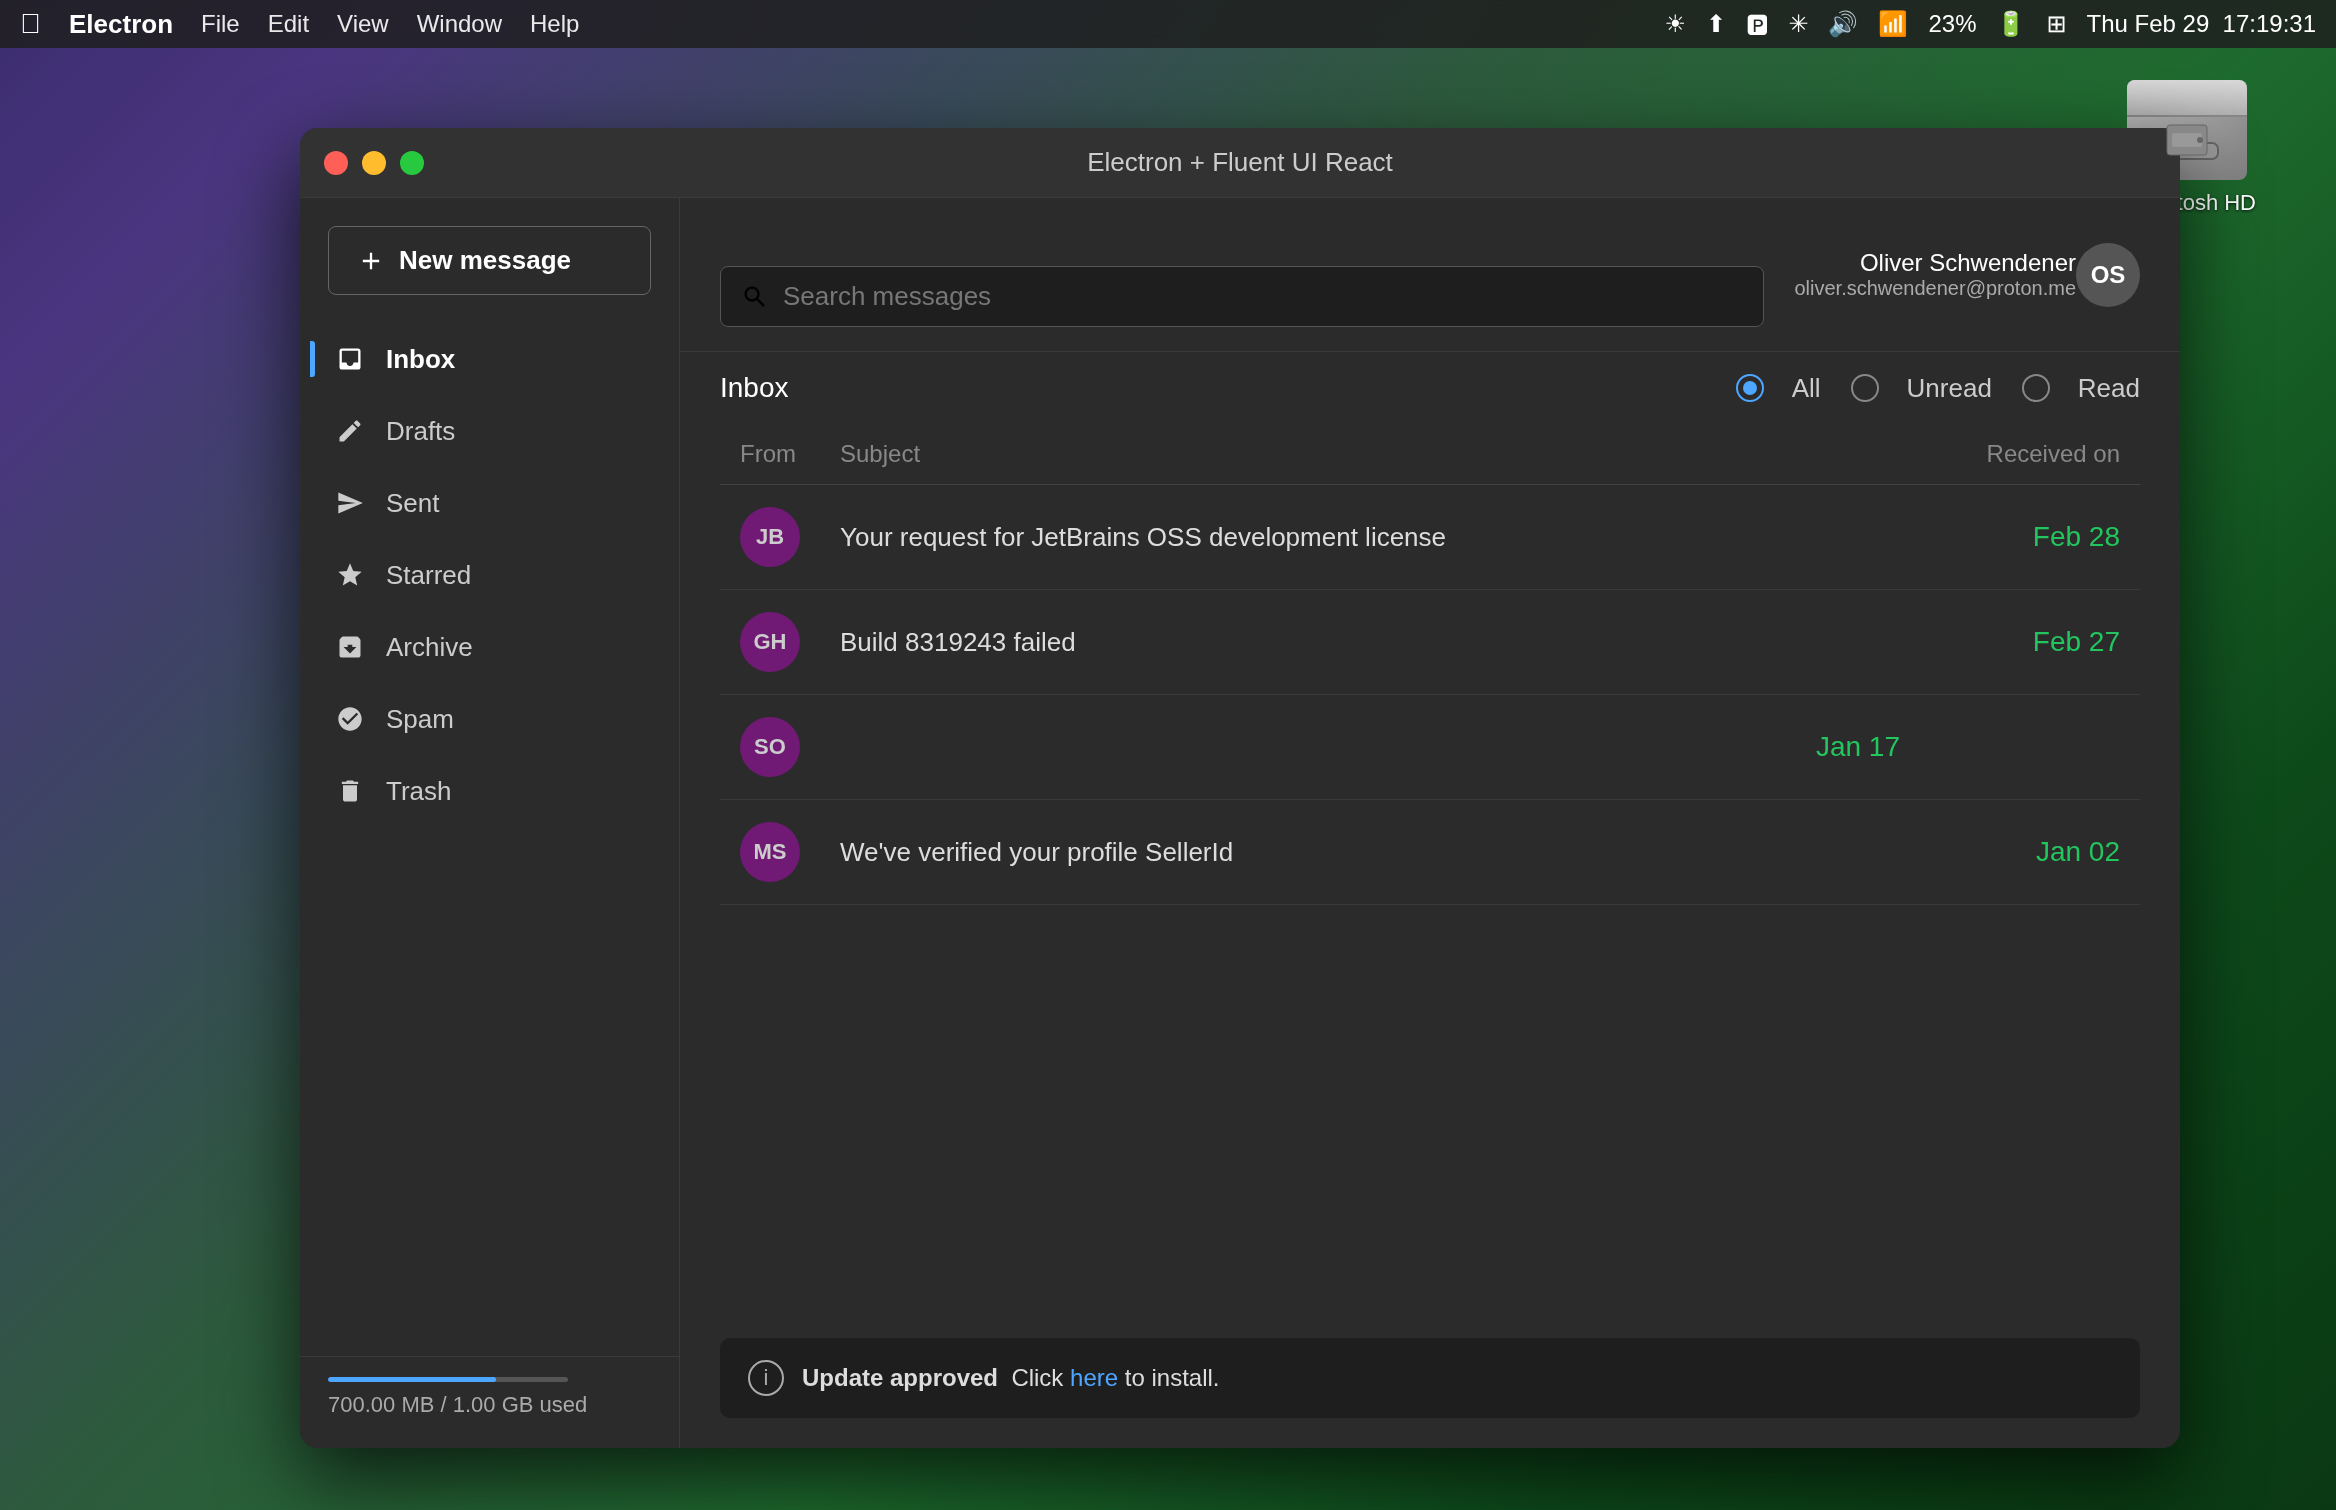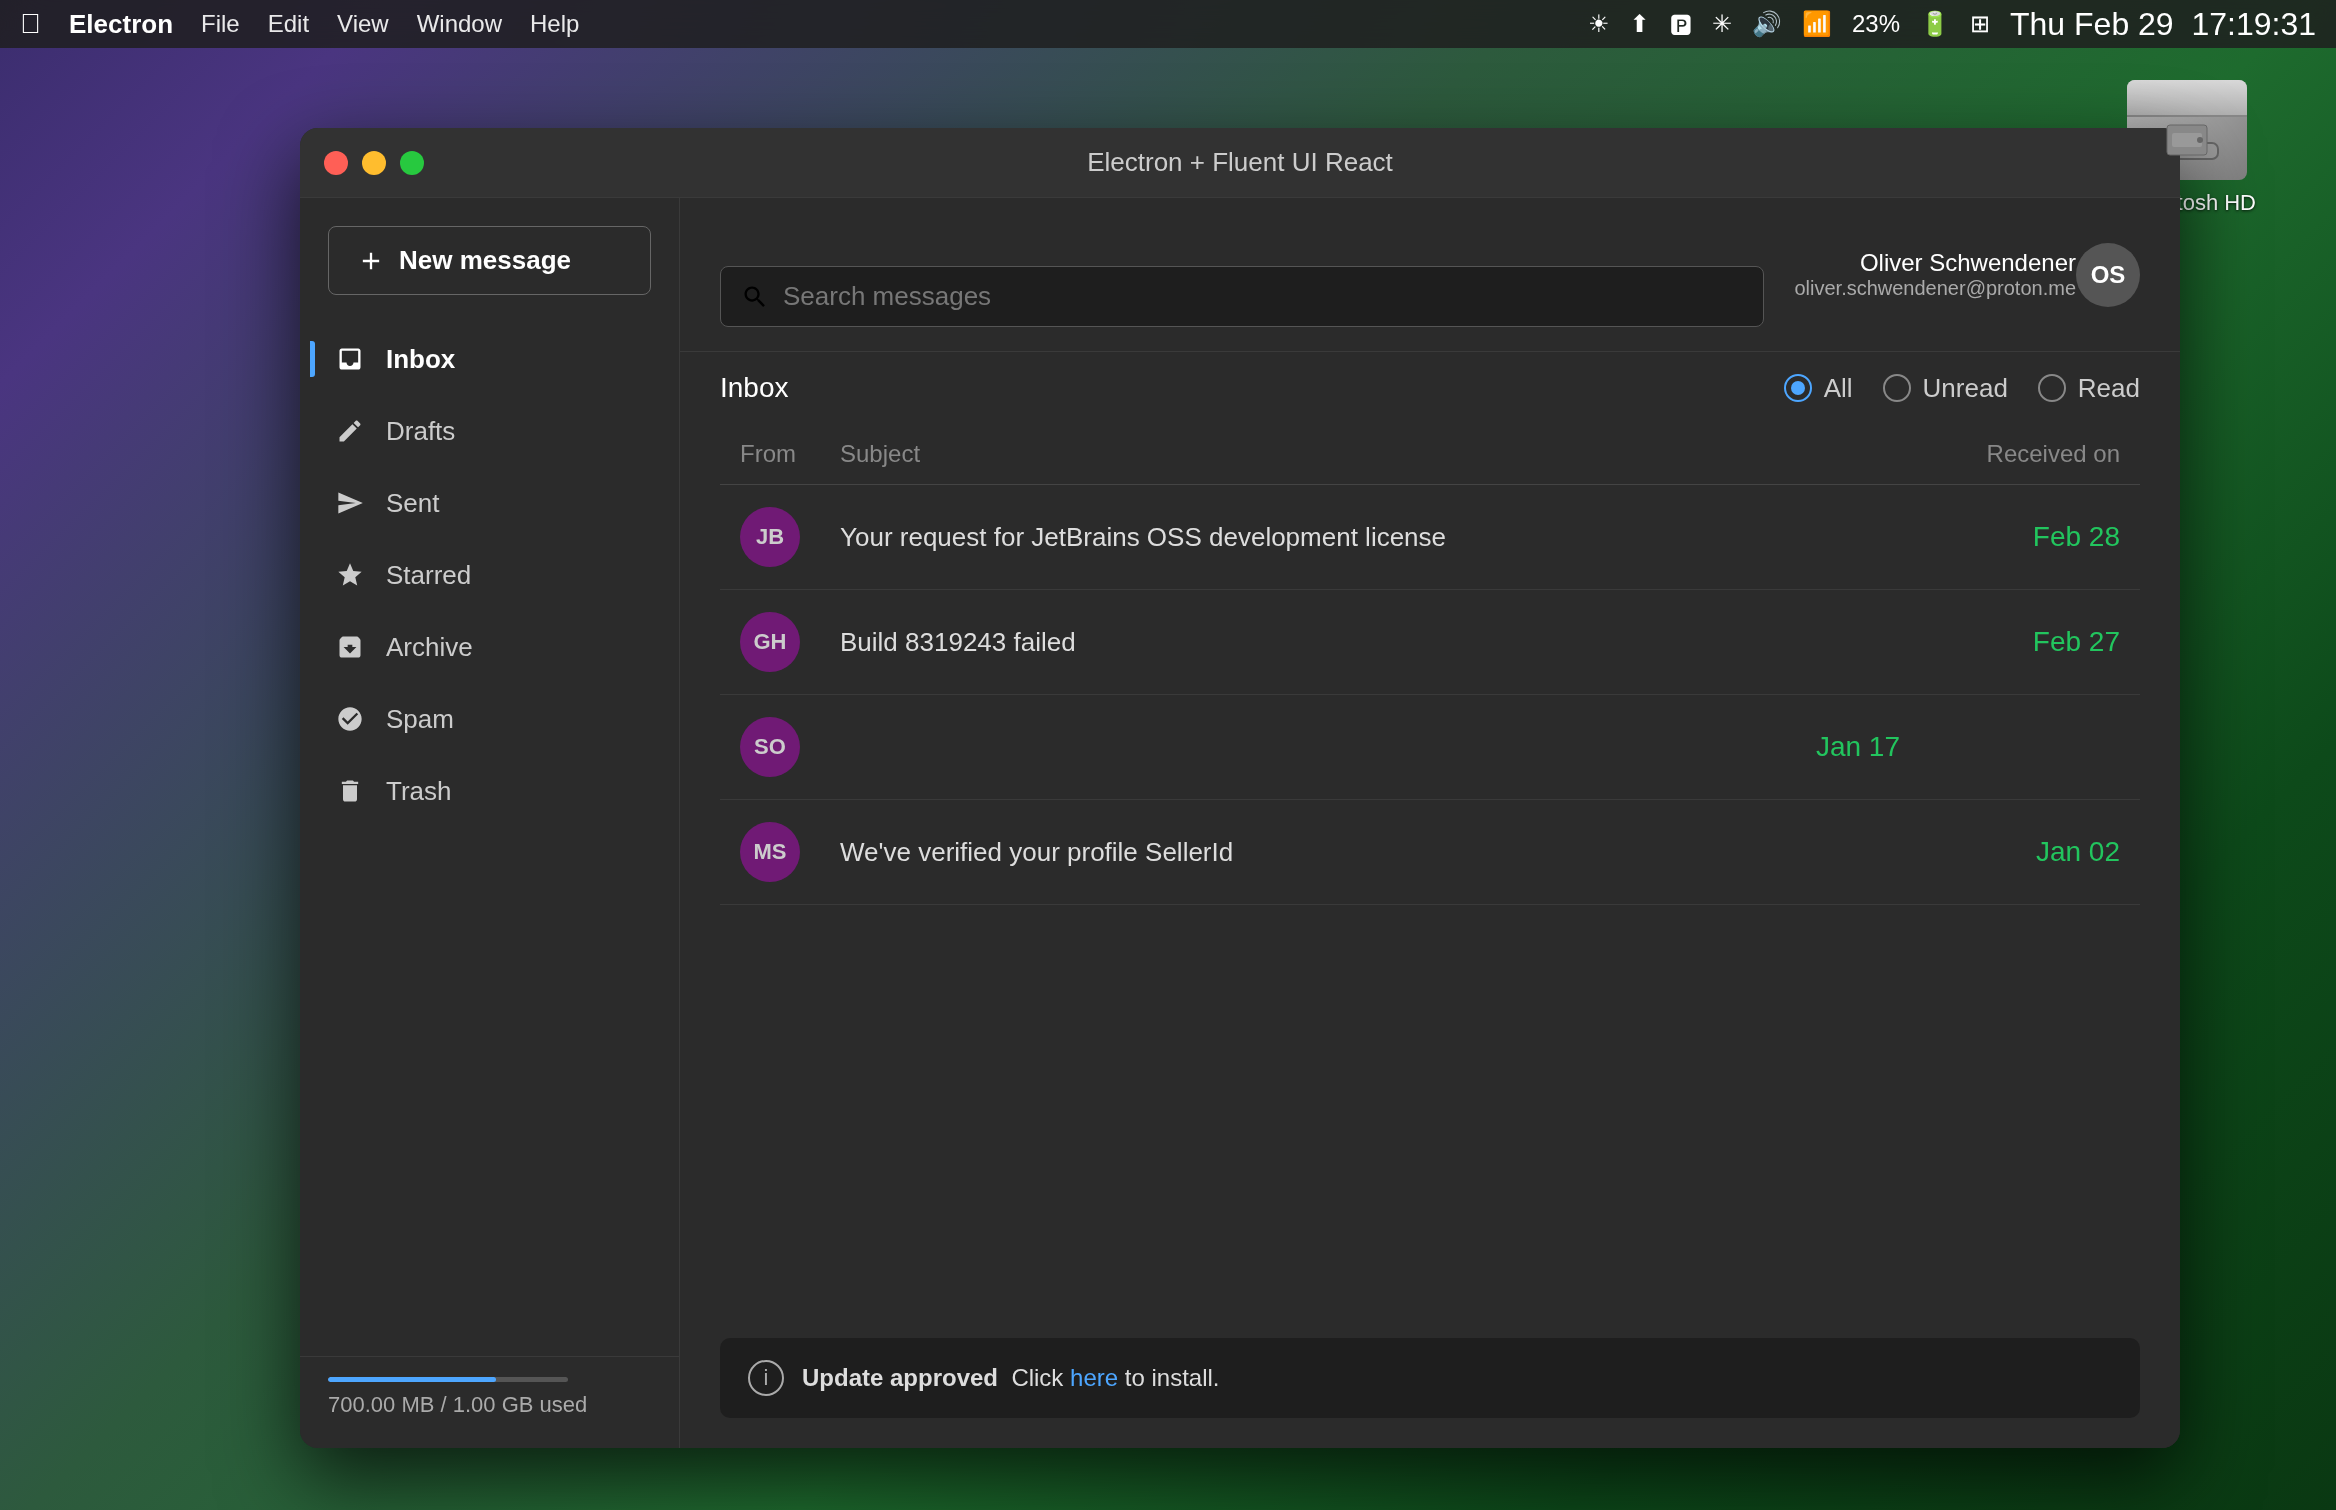--- a/index.html
+++ b/index.html
@@ -66,21 +66,21 @@
 
     .menubar-right {
       margin-left: auto;
       display: flex;
       align-items: center;
       gap: 20px;
       font-size: 24px;
     }
 
     .menubar-time {
-      font-size: 32px;
+      font-size: 24px;
       font-weight: 500;
     }
 
     
     .desktop-icon {
       position: absolute;
       right: 80px;
       top: 80px;
       display: flex;
       flex-direction: column;
@@ -390,21 +390,21 @@
     .filter-group {
       margin-left: auto;
       display: flex;
       align-items: center;
       gap: 30px;
     }
 
     .radio-option {
       display: flex;
       align-items: center;
-      gap: 12px;
+      gap: 28px;
       cursor: pointer;
       color: #cccccc;
       font-size: 26px;
     }
 
     .radio-circle {
       width: 28px;
       height: 28px;
       border-radius: 50%;
       border: 2px solid #888;

